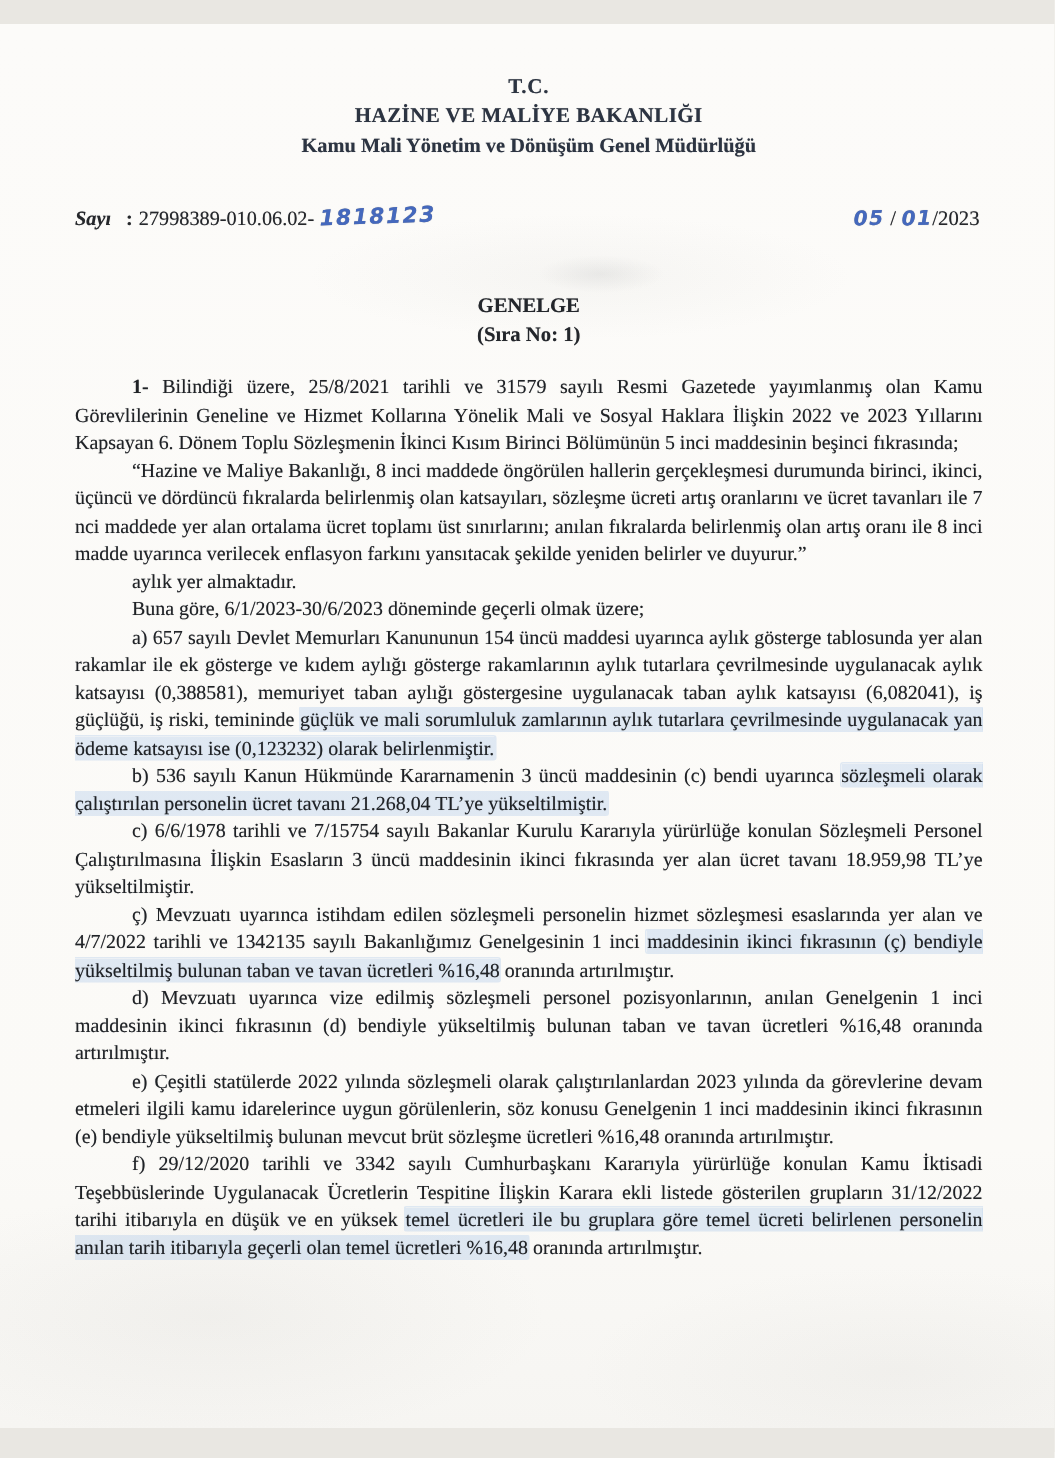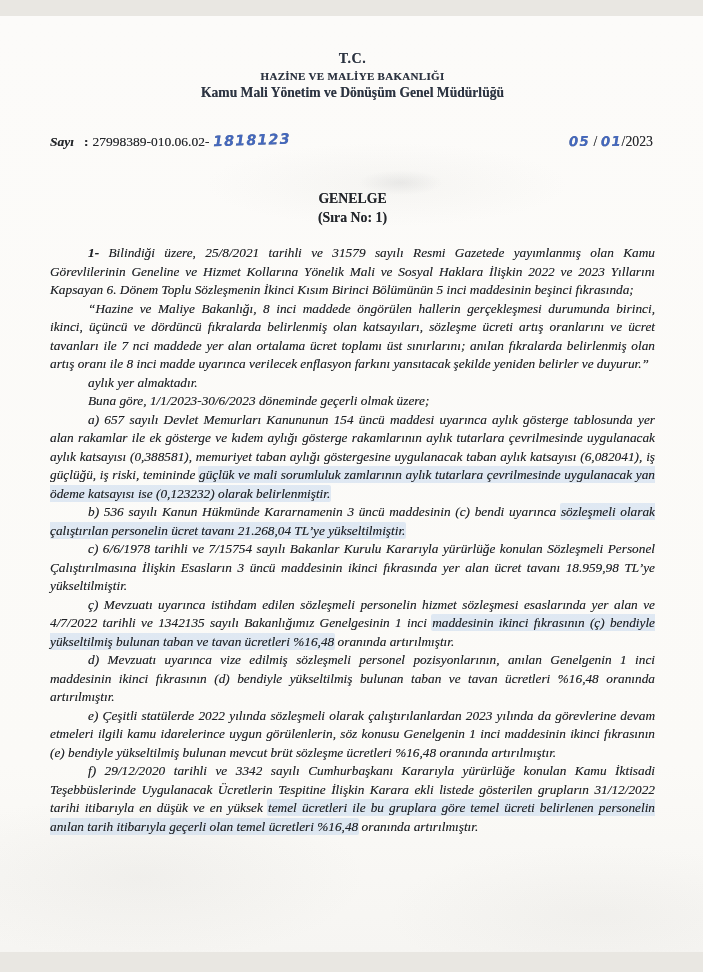--- a/index.html
+++ b/index.html
@@ -32,21 +32,21 @@
   .print {
     text-shadow: 0 0 0.45px rgba(45,48,52,0.55);
   }
   .doc-header {
     text-align: center;
     color: #2c3442;
     font-weight: bold;
     line-height: 1.35;
   }
   .doc-header .l1 { font-size: 14px; letter-spacing: 0.5px; }
-  .doc-header .l2 { font-size: 11px; letter-spacing: 0.3px; }
+  .doc-header .l2 { font-size: 14px; letter-spacing: 0.3px; }
   .doc-header .l3 { font-size: 13.6px; }
 
   .meta-row {
     display: flex;
     justify-content: space-between;
     align-items: flex-start;
     margin-top: 30px;
     font-size: 13.5px;
     line-height: 19px;
   }
@@ -89,21 +89,20 @@
   .doc-body {
     margin-top: 17px;
     font-size: 13.3px;
     line-height: 18.5px;
     text-align: justify;
     color: #1f2226;
   }
   .para {
     margin: 0;
     text-indent: 38px;
-    font-style: italic;
   }
   .para.italic { }
   .para .b { font-weight: bold; }
   .para .hl {
     background: var(--hl, rgba(165,195,232,0.32));
     box-shadow: 0 0 0 1px var(--hl, rgba(165,195,232,0.32));
     border-radius: 1px;
   }
 </style>
 </head>
@@ -131,21 +130,21 @@
 
     <div class="title-block print">
       <div>GENELGE</div>
       <div>(Sıra No: 1)</div>
     </div>
 
     <div class="doc-body print">
         <p class="para"><span class="b">1- </span><span>Bilindiği üzere, 25/8/2021 tarihli ve 31579 sayılı Resmi Gazetede yayımlanmış olan Kamu Görevlilerinin Geneline ve Hizmet Kollarına Yönelik Mali ve Sosyal Haklara İlişkin 2022 ve 2023 Yıllarını Kapsayan 6. Dönem Toplu Sözleşmenin İkinci Kısım Birinci Bölümünün 5 inci maddesinin beşinci fıkrasında;</span></p>
         <p class="para italic"><span>“Hazine ve Maliye Bakanlığı, 8 inci maddede öngörülen hallerin gerçekleşmesi durumunda birinci, ikinci, üçüncü ve dördüncü fıkralarda belirlenmiş olan katsayıları, sözleşme ücreti artış oranlarını ve ücret tavanları ile 7 nci maddede yer alan ortalama ücret toplamı üst sınırlarını; anılan fıkralarda belirlenmiş olan artış oranı ile 8 inci madde uyarınca verilecek enflasyon farkını yansıtacak şekilde yeniden belirler ve duyurur.”</span></p>
         <p class="para"><span>aylık yer almaktadır.</span></p>
-        <p class="para"><span>Buna göre, 1/1/2023-30/6/2023 döneminde geçerli olmak üzere;</span></p>
+        <p class="para"><span>Buna göre, 6/1/2023-30/6/2023 döneminde geçerli olmak üzere;</span></p>
         <p class="para"><span>a) 657 sayılı Devlet Memurları Kanununun 154 üncü maddesi uyarınca aylık gösterge tablosunda yer alan rakamlar ile ek gösterge ve kıdem aylığı gösterge rakamlarının aylık tutarlara çevrilmesinde uygulanacak aylık katsayısı (0,388581), memuriyet taban aylığı göstergesine uygulanacak taban aylık katsayısı (6,082041), iş güçlüğü, iş riski, temininde </span><span class="hl">güçlük ve mali sorumluluk zamlarının aylık tutarlara çevrilmesinde uygulanacak yan ödeme katsayısı ise (0,123232) olarak belirlenmiştir.</span></p>
         <p class="para"><span>b) 536 sayılı Kanun Hükmünde Kararnamenin 3 üncü maddesinin (c) bendi uyarınca </span><span class="hl">sözleşmeli olarak çalıştırılan personelin ücret tavanı 21.268,04 TL’ye yükseltilmiştir.</span></p>
         <p class="para"><span>c) 6/6/1978 tarihli ve 7/15754 sayılı Bakanlar Kurulu Kararıyla yürürlüğe konulan Sözleşmeli Personel Çalıştırılmasına İlişkin Esasların 3 üncü maddesinin ikinci fıkrasında yer alan ücret tavanı 18.959,98 TL’ye yükseltilmiştir.</span></p>
         <p class="para"><span>ç) Mevzuatı uyarınca istihdam edilen sözleşmeli personelin hizmet sözleşmesi esaslarında yer alan ve 4/7/2022 tarihli ve 1342135 sayılı Bakanlığımız Genelgesinin 1 inci </span><span class="hl">maddesinin ikinci fıkrasının (ç) bendiyle yükseltilmiş bulunan taban ve tavan ücretleri %16,48</span><span> oranında artırılmıştır.</span></p>
         <p class="para"><span>d) Mevzuatı uyarınca vize edilmiş sözleşmeli personel pozisyonlarının, anılan Genelgenin 1 inci maddesinin ikinci fıkrasının (d) bendiyle yükseltilmiş bulunan taban ve tavan ücretleri %16,48 oranında artırılmıştır.</span></p>
         <p class="para"><span>e) Çeşitli statülerde 2022 yılında sözleşmeli olarak çalıştırılanlardan 2023 yılında da görevlerine devam etmeleri ilgili kamu idarelerince uygun görülenlerin, söz konusu Genelgenin 1 inci maddesinin ikinci fıkrasının (e) bendiyle yükseltilmiş bulunan mevcut brüt sözleşme ücretleri %16,48 oranında artırılmıştır.</span></p>
         <p class="para"><span>f) 29/12/2020 tarihli ve 3342 sayılı Cumhurbaşkanı Kararıyla yürürlüğe konulan Kamu İktisadi Teşebbüslerinde Uygulanacak Ücretlerin Tespitine İlişkin Karara ekli listede gösterilen grupların 31/12/2022 tarihi itibarıyla en düşük ve en yüksek </span><span class="hl">temel ücretleri ile bu gruplara göre temel ücreti belirlenen personelin anılan tarih itibarıyla geçerli olan temel ücretleri %16,48</span><span> oranında artırılmıştır.</span></p>
       </div>
 
   </div>

